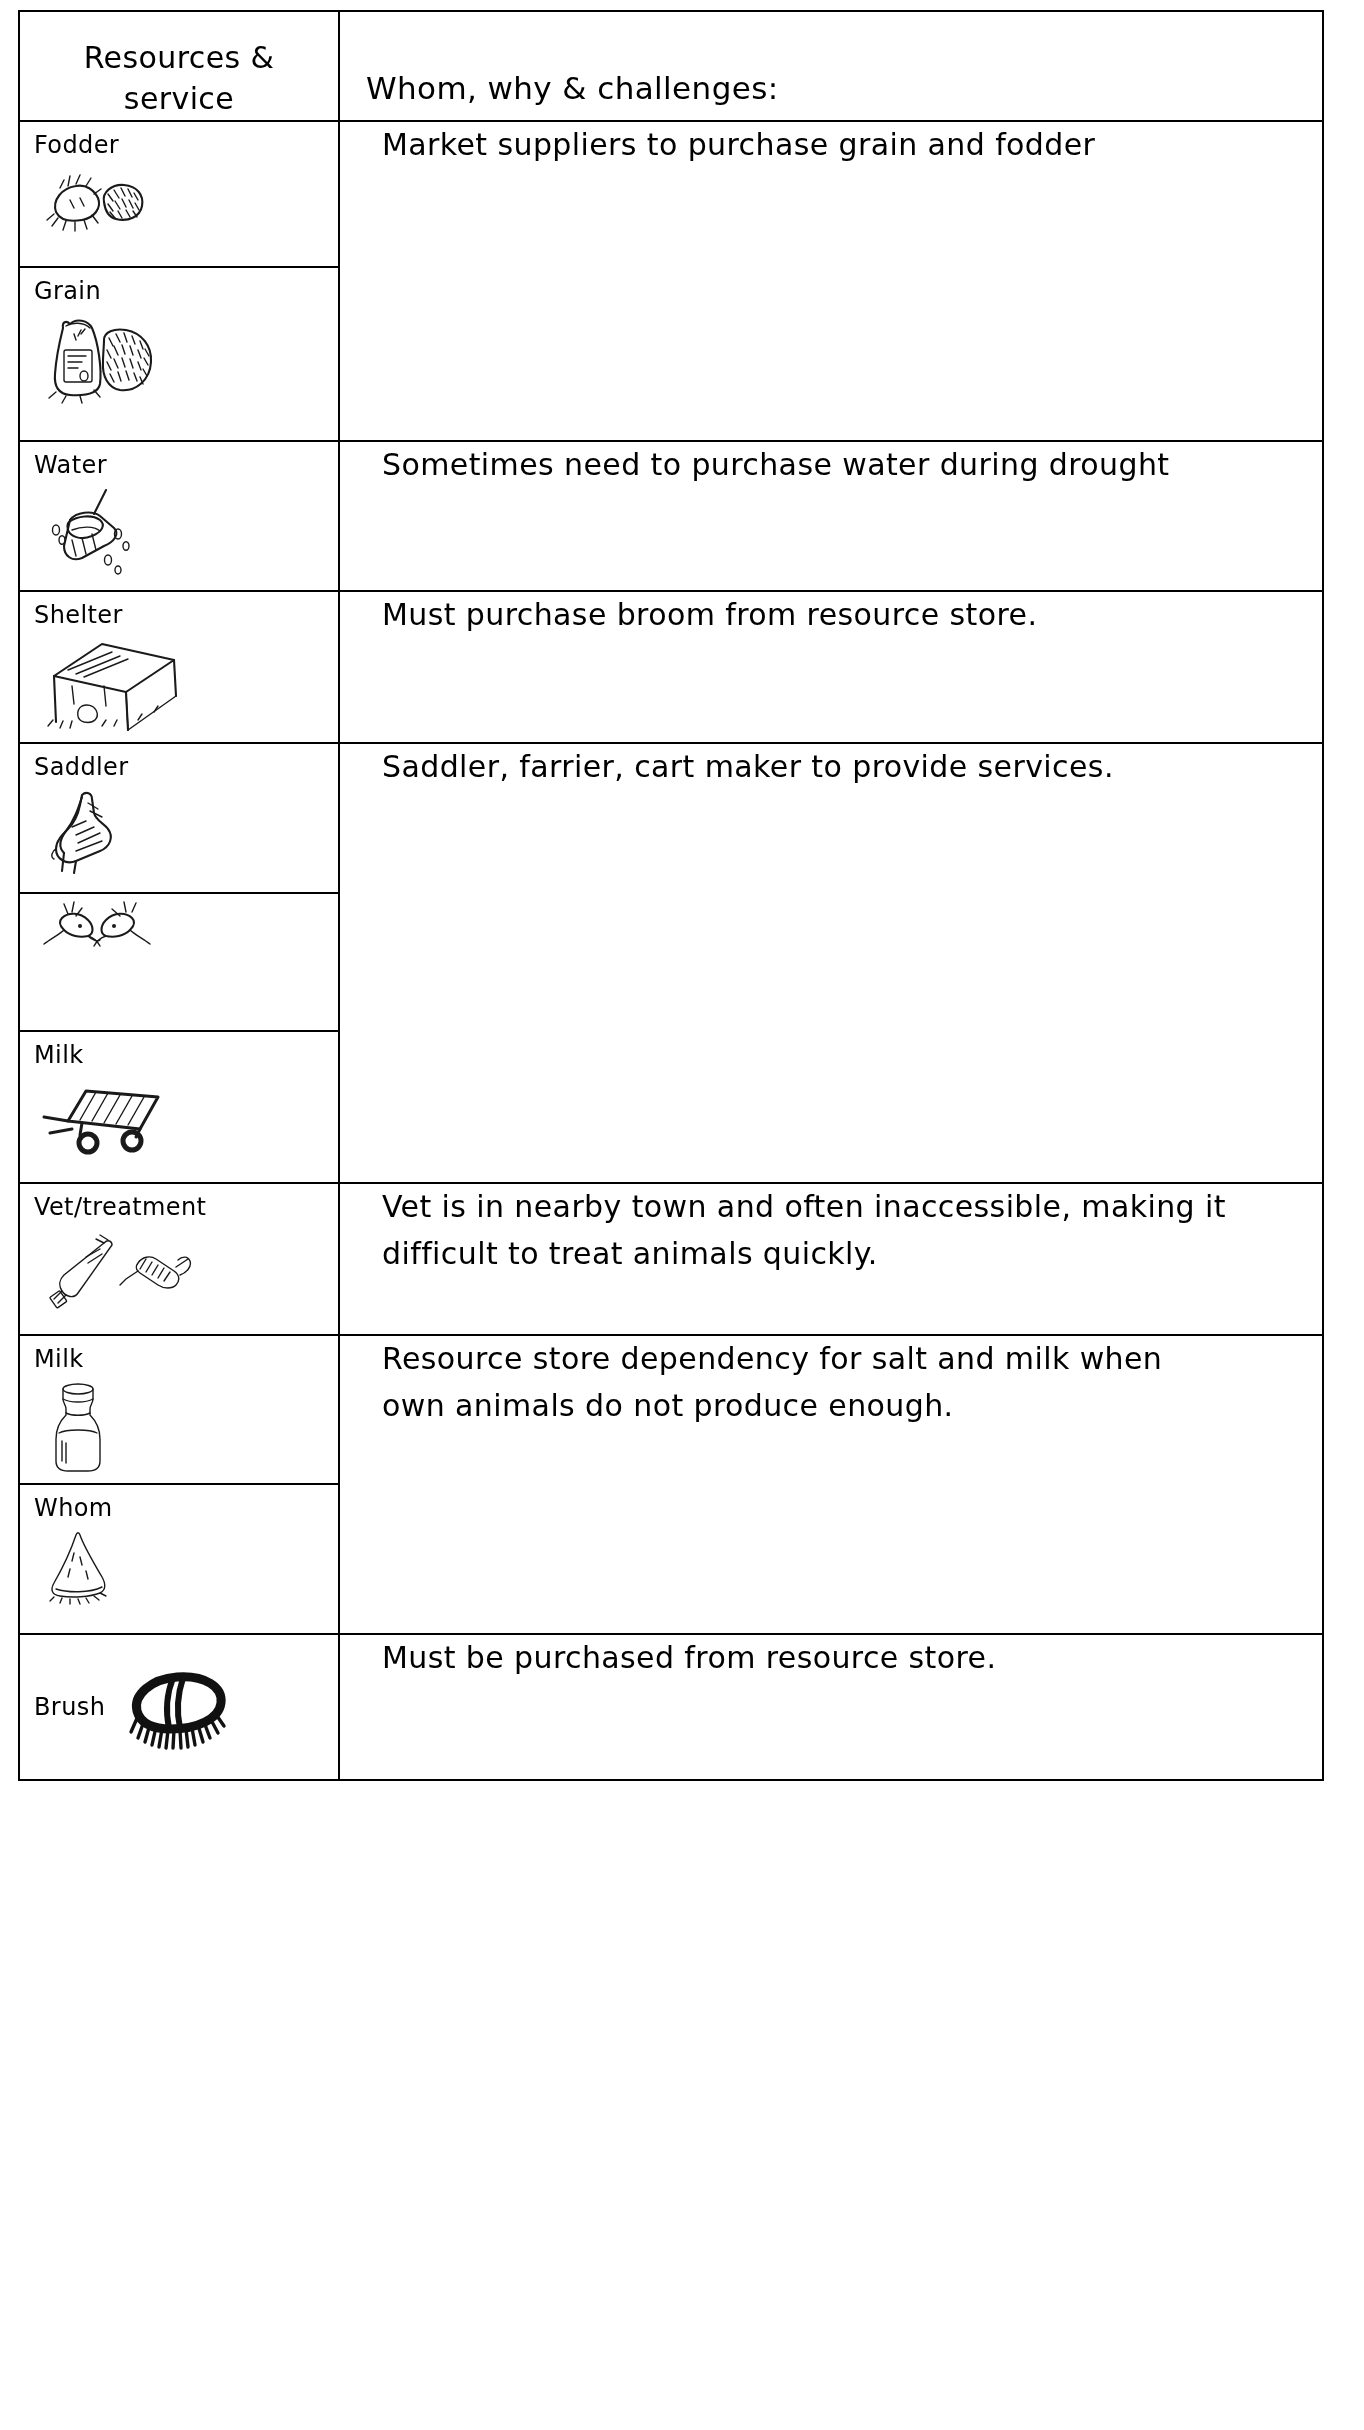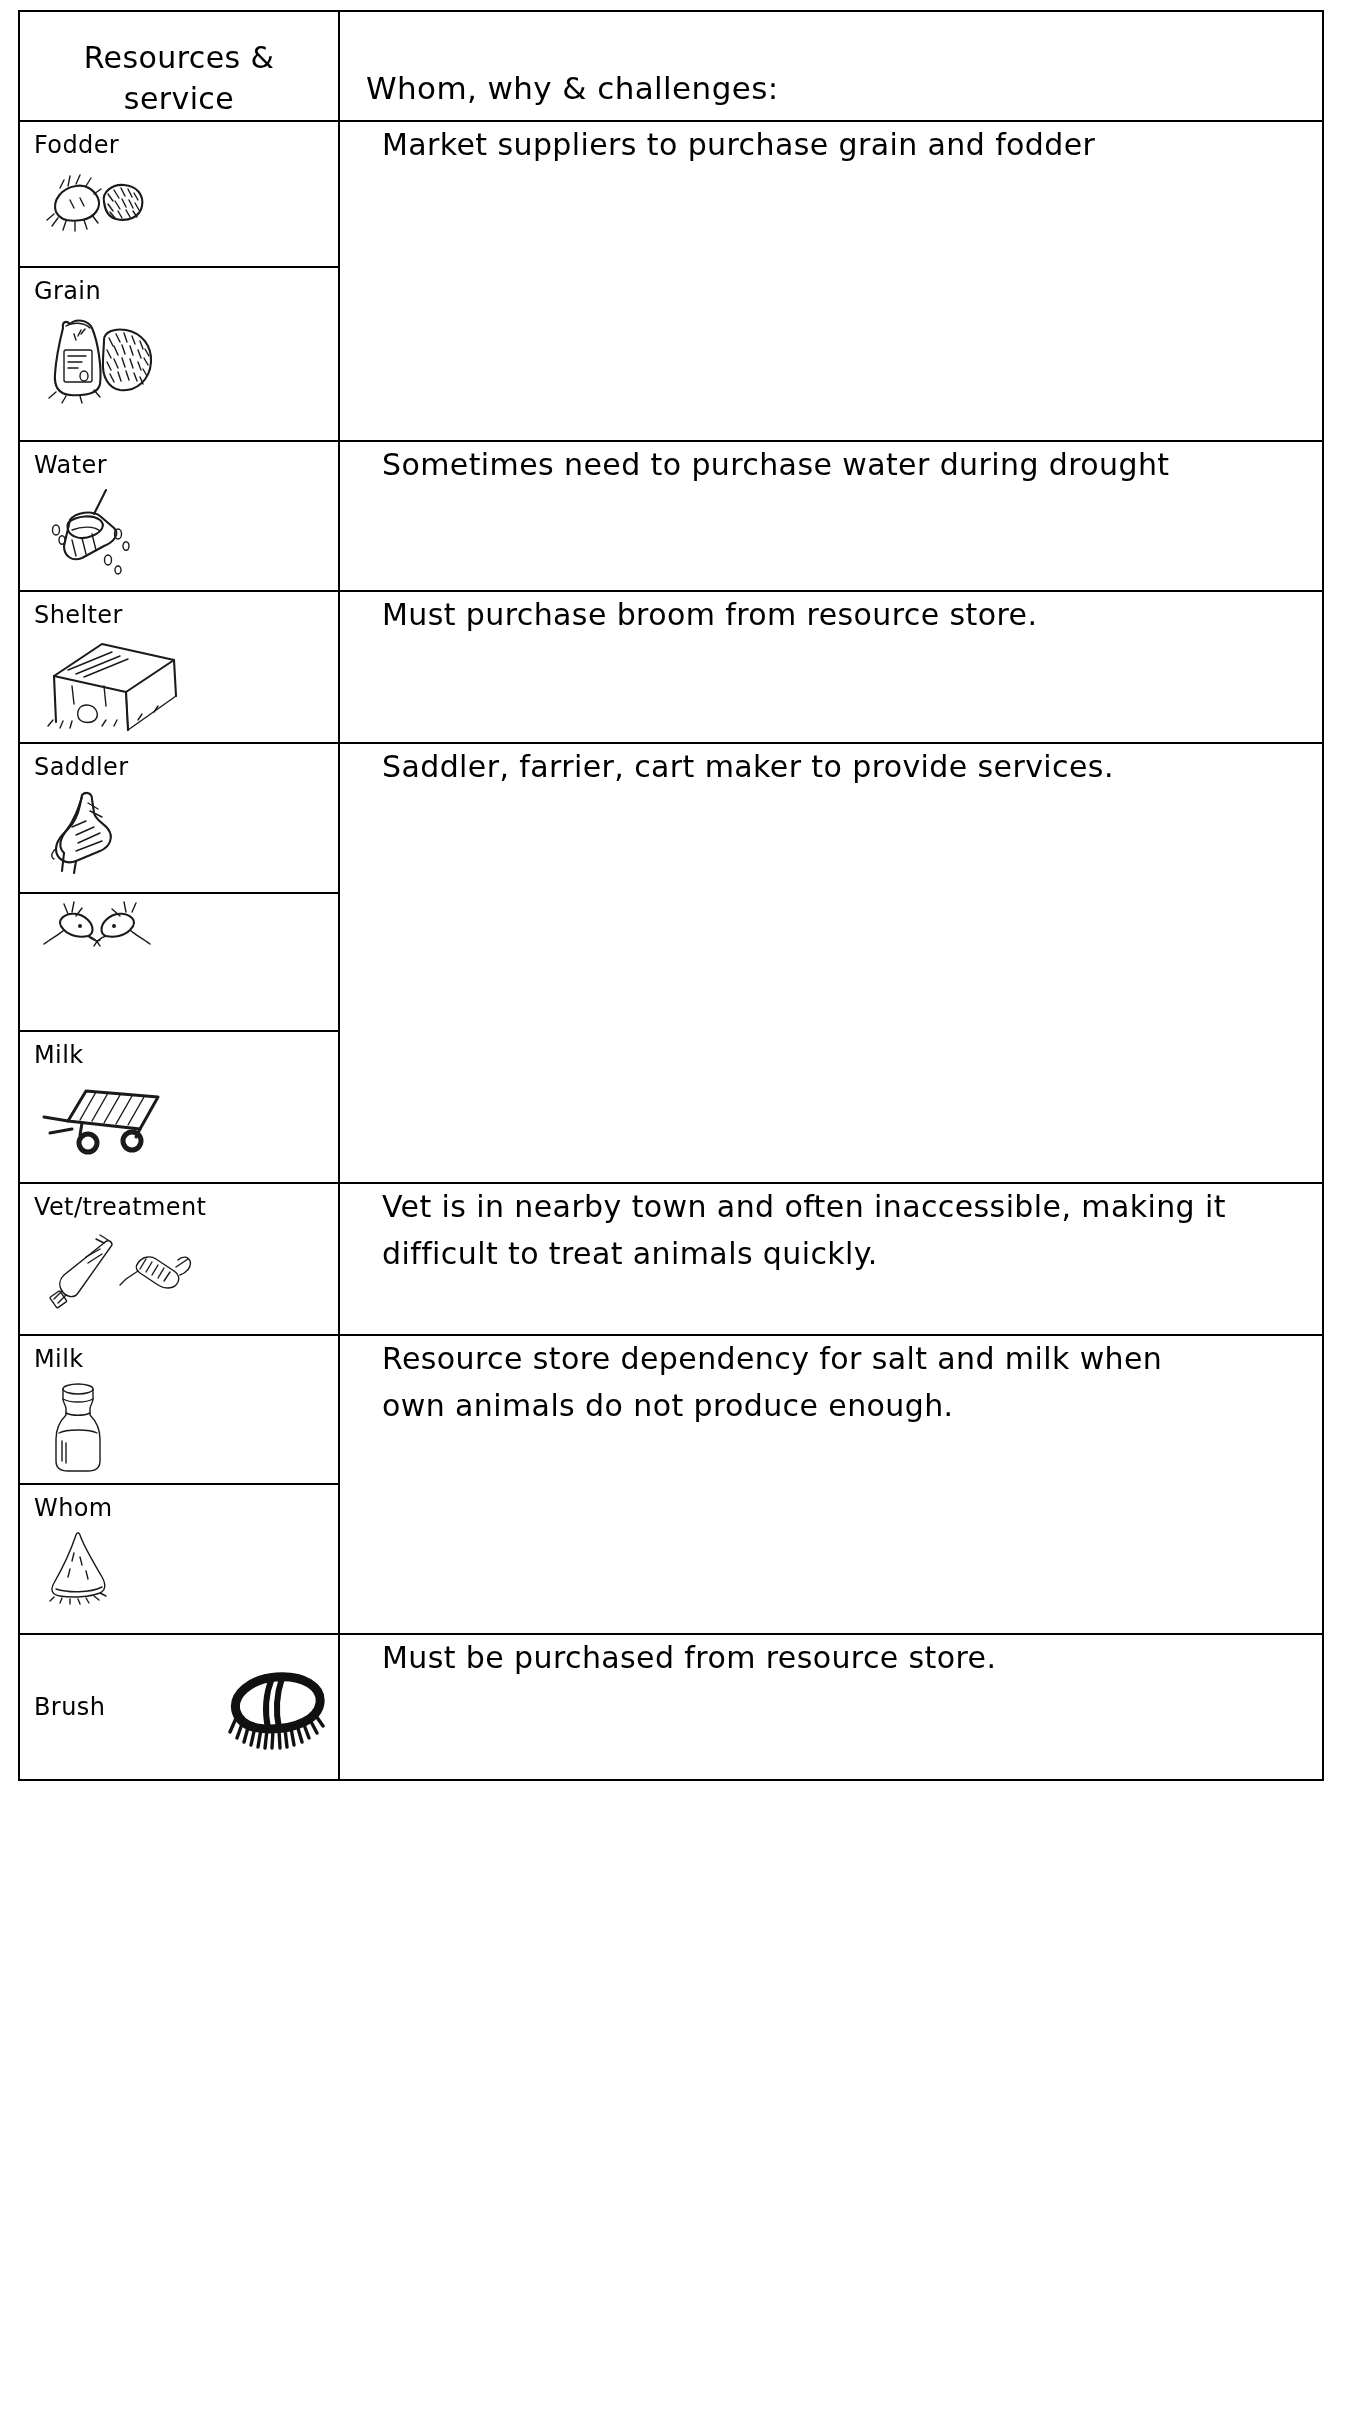--- a/index.html
+++ b/index.html
@@ -16,21 +16,21 @@
   .hand{font-family:"DejaVu Sans",sans-serif;font-weight:400;
         letter-spacing:0.4px;}
   .res-label{font-size:24px;line-height:1.1;padding:10px 0 0 14px;display:block;}
   .hdr-left{font-size:30px;line-height:1.35;text-align:center;padding:26px 10px 0 10px;}
   .hdr-right{font-size:31px;line-height:1.3;padding:56px 0 0 26px;}
   .desc{font-size:30px;line-height:1.55;padding:0 24px 0 26px;margin-left:16px;}
   .vcenter{display:table;width:100%;height:100%;}
   .vcenter > div{display:table-cell;vertical-align:middle;}
 
   .icon-wrap{padding:6px 0 8px 22px;}
-  .brushrow{display:flex;align-items:center;gap:6px;padding:0 0 0 14px;justify-content:space-between;}
+  .brushrow{display:flex;align-items:center;gap:6px;padding:0 0 0 14px;}
   .brushrow .res-label{padding:0;}
   svg{display:block;overflow:visible;}
   .sk{fill:none;stroke:#1a1a1a;stroke-width:2.1;stroke-linecap:round;stroke-linejoin:round;}
   .sk-thin{fill:none;stroke:#1a1a1a;stroke-width:1.4;stroke-linecap:round;}
   .sk-fill{fill:#1a1a1a;stroke:none;}
 </style>
 </head>
 <body>
 
 <div class="sheet">

